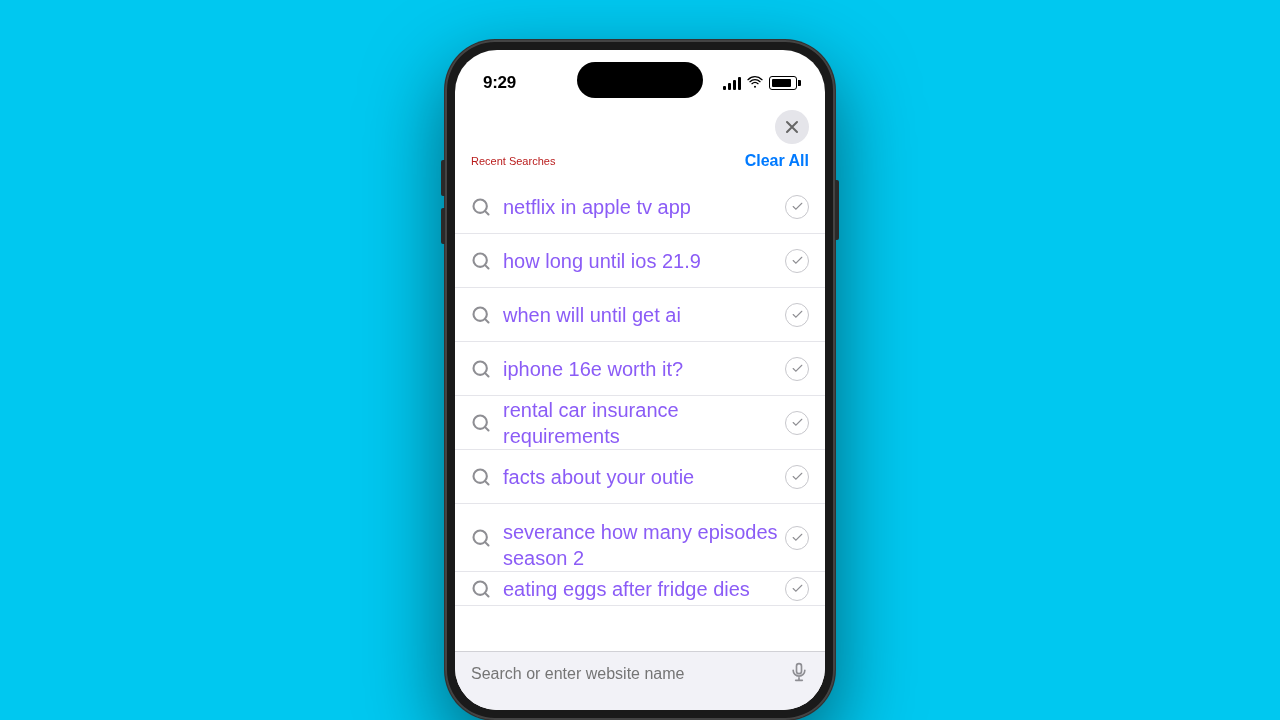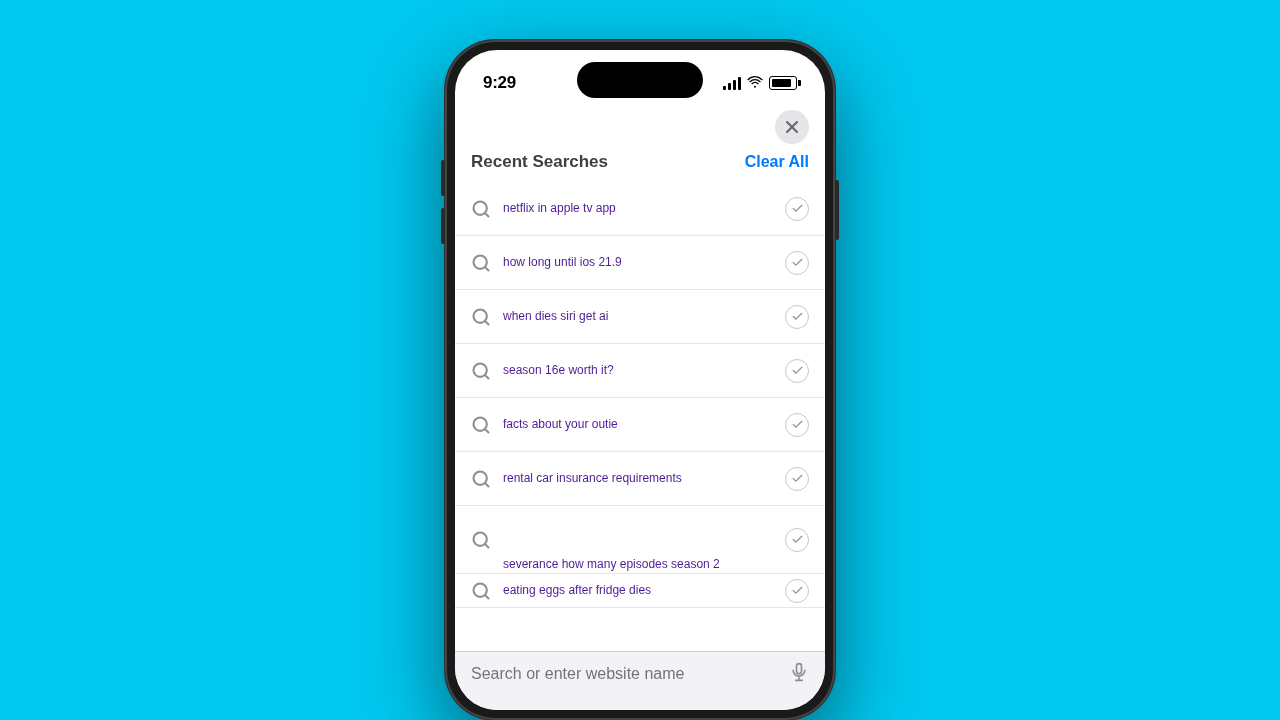--- a/index.html
+++ b/index.html
@@ -195,23 +195,23 @@
     
     .recent-header {
       display: flex;
       align-items: center;
       justify-content: space-between;
       padding: 4px 16px 10px;
       flex-shrink: 0;
     }
 
     .recent-label {
-      font-size: 17px;
-      font-weight: 700;
-      color: #404040;
+      font-size: 11px;
+      font-weight: 400;
+      color: #b91c1c;
     }
 
     .clear-all-btn {
       font-size: 16px;
       font-weight: 700;
       color: #007aff;
       cursor: pointer;
       background: none;
       border: none;
     }
@@ -248,22 +248,22 @@
     }
 
     .search-icon-wrap svg {
       width: 20px;
       height: 20px;
       color: #8e8e93;
     }
 
     .search-text {
       flex: 1;
-      font-size: 12px;
-      color: #4c1d95;
+      font-size: 20px;
+      color: #8b5cf6;
       line-height: 1.3;
     }
 
     .checkmark-circle {
       width: 24px;
       height: 24px;
       border: 1.5px solid #c7c7cc;
       border-radius: 50%;
       display: flex;
       align-items: center;
@@ -396,66 +396,66 @@
           </div>
         </div>
 
         <div class="search-item">
           <div class="search-icon-wrap">
             <svg viewBox="0 0 24 24" fill="none" stroke="currentColor" stroke-width="2.5" stroke-linecap="round" stroke-linejoin="round">
               <circle cx="11" cy="11" r="8"></circle>
                 <path d="M21 21l-4.35-4.35"></path>
             </svg>
           </div>
-          <span class="search-text">when dies siri get ai</span>
+          <span class="search-text">when will until get ai</span>
           <div class="checkmark-circle">
             <svg viewBox="0 0 24 24" fill="none" stroke="currentColor" stroke-width="2" stroke-linecap="round">
               <polyline points="20 6 9 17 4 12"></polyline>
             </svg>
           </div>
         </div>
 
         <div class="search-item">
           <div class="search-icon-wrap">
             <svg viewBox="0 0 24 24" fill="none" stroke="currentColor" stroke-width="2.5" stroke-linecap="round" stroke-linejoin="round">
               <circle cx="11" cy="11" r="8"></circle>
                 <path d="M21 21l-4.35-4.35"></path>
             </svg>
           </div>
-          <span class="search-text">season 16e worth it?</span>
+          <span class="search-text">iphone 16e worth it?</span>
           <div class="checkmark-circle">
             <svg viewBox="0 0 24 24" fill="none" stroke="currentColor" stroke-width="2" stroke-linecap="round">
               <polyline points="20 6 9 17 4 12"></polyline>
             </svg>
           </div>
         </div>
 
         <div class="search-item">
           <div class="search-icon-wrap">
             <svg viewBox="0 0 24 24" fill="none" stroke="currentColor" stroke-width="2.5" stroke-linecap="round" stroke-linejoin="round">
               <circle cx="11" cy="11" r="8"></circle>
                 <path d="M21 21l-4.35-4.35"></path>
             </svg>
           </div>
+          <span class="search-text">rental car insurance requirements</span>
+          <div class="checkmark-circle">
+            <svg viewBox="0 0 24 24" fill="none" stroke="currentColor" stroke-width="2" stroke-linecap="round">
+              <polyline points="20 6 9 17 4 12"></polyline>
+            </svg>
+          </div>
+        </div>
+
+        <div class="search-item">
+          <div class="search-icon-wrap">
+            <svg viewBox="0 0 24 24" fill="none" stroke="currentColor" stroke-width="2.5" stroke-linecap="round" stroke-linejoin="round">
+              <circle cx="11" cy="11" r="8"></circle>
+                <path d="M21 21l-4.35-4.35"></path>
+            </svg>
+          </div>
           <span class="search-text">facts about your outie</span>
-          <div class="checkmark-circle">
-            <svg viewBox="0 0 24 24" fill="none" stroke="currentColor" stroke-width="2" stroke-linecap="round">
-              <polyline points="20 6 9 17 4 12"></polyline>
-            </svg>
-          </div>
-        </div>
-
-        <div class="search-item">
-          <div class="search-icon-wrap">
-            <svg viewBox="0 0 24 24" fill="none" stroke="currentColor" stroke-width="2.5" stroke-linecap="round" stroke-linejoin="round">
-              <circle cx="11" cy="11" r="8"></circle>
-                <path d="M21 21l-4.35-4.35"></path>
-            </svg>
-          </div>
-          <span class="search-text">rental car insurance requirements</span>
           <div class="checkmark-circle">
             <svg viewBox="0 0 24 24" fill="none" stroke="currentColor" stroke-width="2" stroke-linecap="round">
               <polyline points="20 6 9 17 4 12"></polyline>
             </svg>
           </div>
         </div>
 
 
         <div class="search-item two-line">
           <div class="search-icon-wrap" style="align-self: center;">

